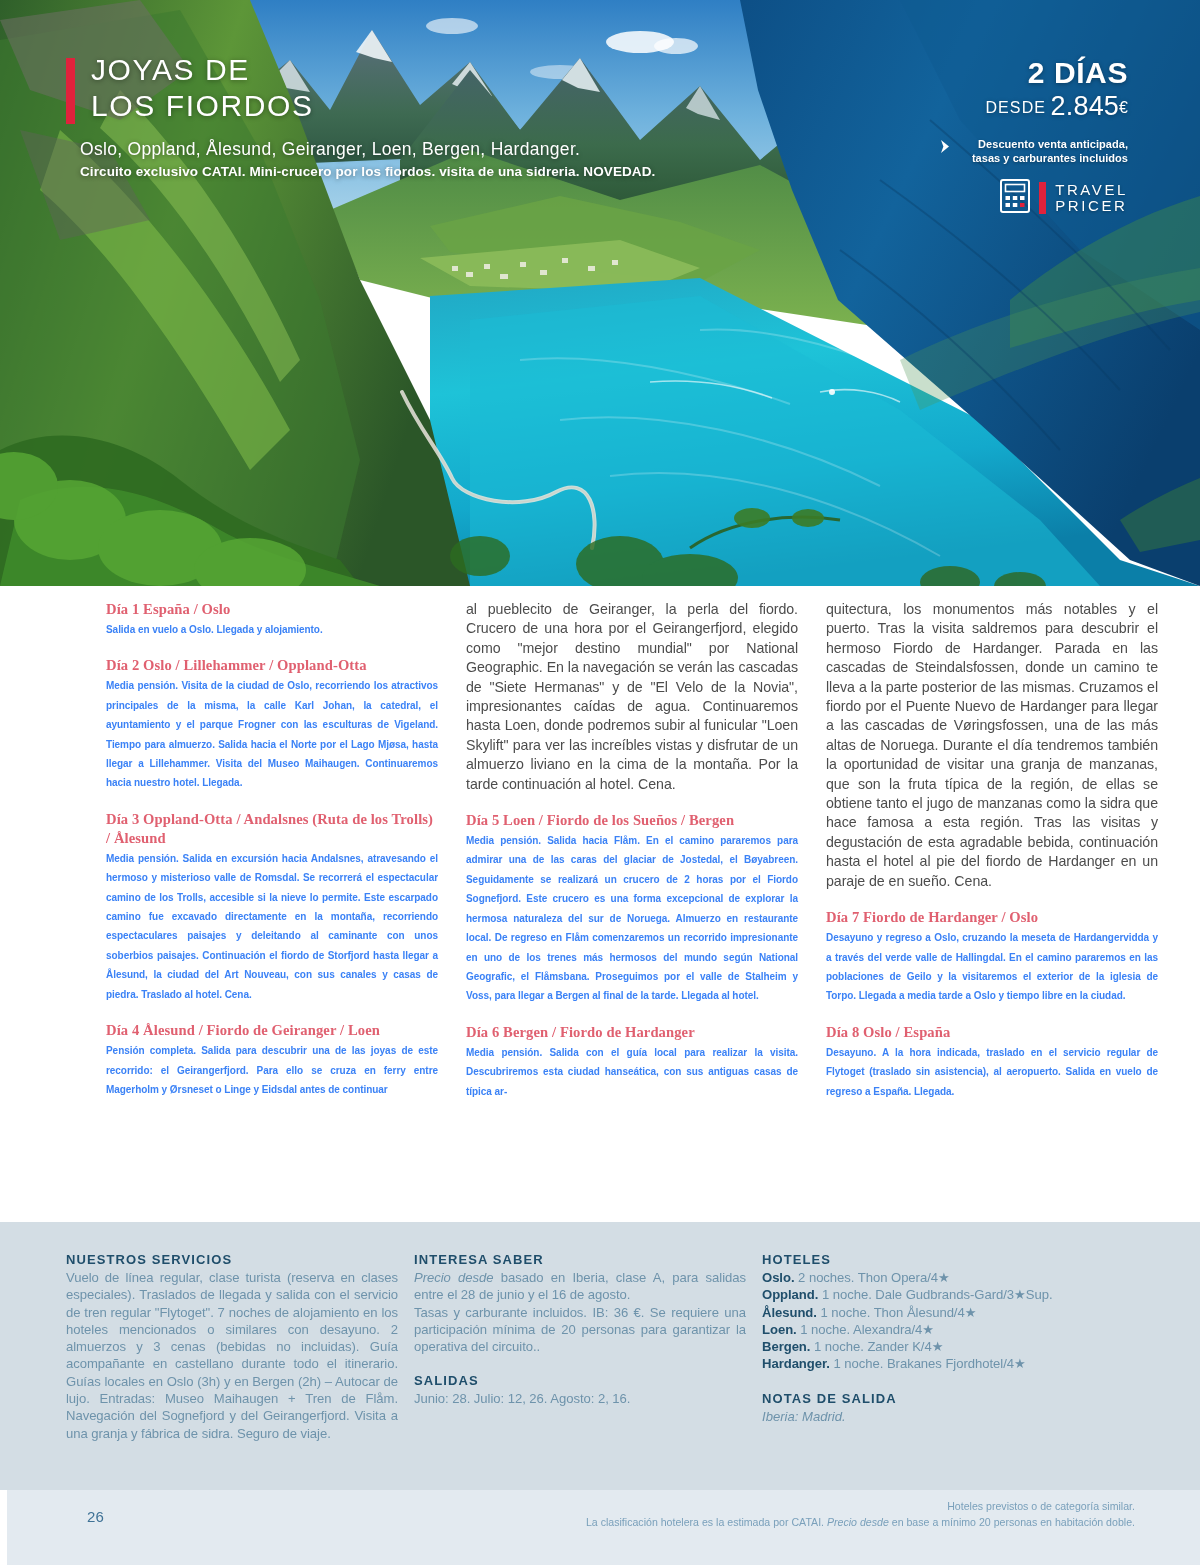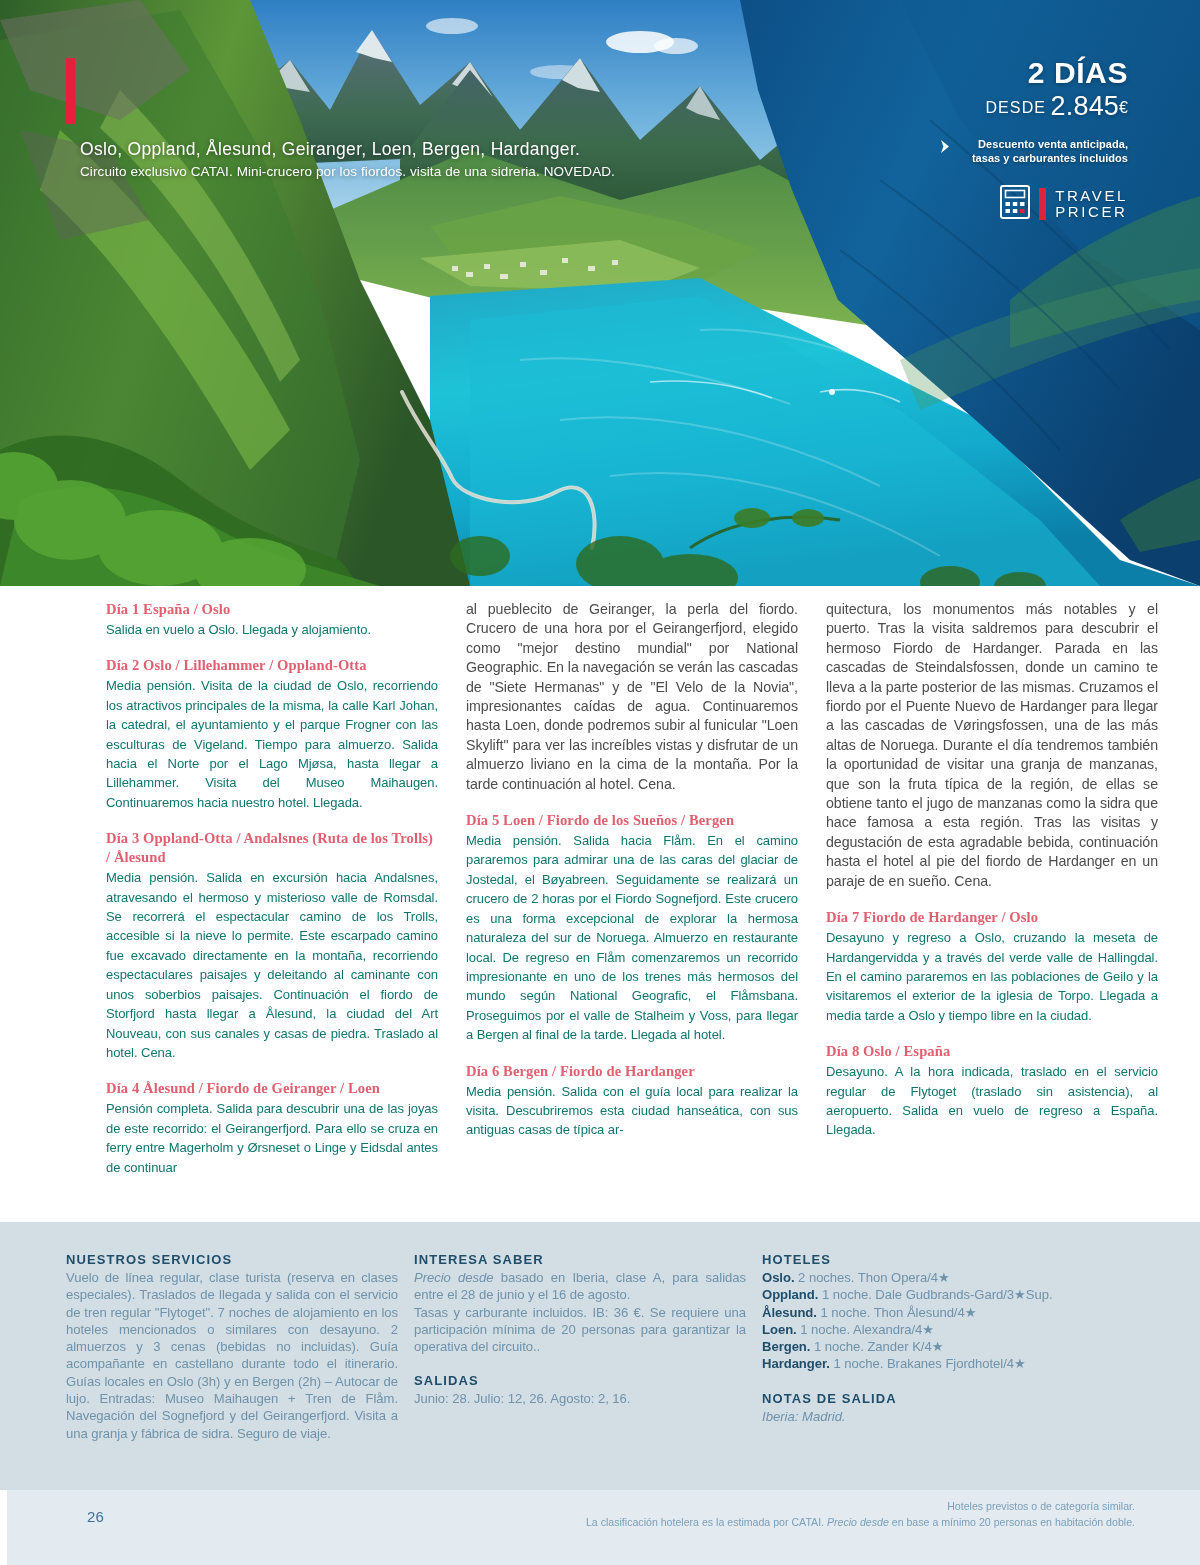--- a/index.html
+++ b/index.html
@@ -79,20 +79,21 @@
   }
   .subtitle-sub {
     position: absolute;
     left: 80px;
     top: 163px;
     color: #ffffff;
     font-size: 13.5px;
     line-height: 18px;
     letter-spacing: 0.1px;
     text-shadow: 0 1px 5px rgba(0,0,0,0.45);
+    font-weight: bold;
   }
 
   
   .price-block {
     position: absolute;
     right: 72px;
     top: 56px;
     width: 320px;
     text-align: right;
     color: #ffffff;
@@ -140,21 +141,21 @@
     line-height: 13.5px;
     text-align: right;
     letter-spacing: 0.05px;
     text-shadow: 0 1px 3px rgba(0,0,0,0.35);
   }
 
   .brand-row {
     display: flex;
     justify-content: flex-end;
     align-items: center;
-    margin-top: 20px;
+    margin-top: 14px;
     gap: 9px;
   }
   .brand-calc { flex: none; }
   .brand-redbar {
     width: 7px;
     height: 32px;
     background: #e0223c;
     flex: none;
   }
   .brand-name {
@@ -185,26 +186,27 @@
   .day-title {
     font-family: "Liberation Serif", serif;
     font-weight: bold;
     color: #e06070;
     font-size: 14.6px;
     line-height: 19px;
     margin-bottom: 1px;
     letter-spacing: 0.1px;
   }
   .day-body {
-    color: #0f766e;
-    font-size: 13px;
+    color: #3b82f6;
+    font-size: 10px;
     line-height: 19.4px;
     text-align: justify;
     margin-bottom: 17px;
     letter-spacing: -0.05px;
+    font-weight: bold;
   }
   .day-body.last { margin-bottom: 0; }
   .cont-body {
     color: #4c4c4c;
     font-size: 14.2px;
     line-height: 19.4px;
     text-align: justify;
     margin-bottom: 17px;
     letter-spacing: -0.05px;
   }
@@ -445,20 +447,22 @@
       <g fill="#2d6b2a" opacity="0.85">
         <ellipse cx="950" cy="582" rx="30" ry="16"></ellipse>
         <ellipse cx="1020" cy="586" rx="26" ry="14"></ellipse>
       </g>
     </svg>
 
     <div class="hero-overlay">
 
       <div class="title-block">
         <div class="title-bar"></div>
+        <div class="title-text">JOYAS DE
+LOS FIORDOS</div>
       </div>
 
       <div class="subtitle-main">Oslo, Oppland, Ålesund, Geiranger, Loen, Bergen, Hardanger.</div>
       <div class="subtitle-sub">Circuito exclusivo CATAI. Mini-crucero por los fiordos. visita de una sidreria. NOVEDAD.</div>
 
       <div class="price-block">
         <div class="days">2 DÍAS</div>
         <div class="price-line">
           <span class="price-desde">DESDE</span>
           <span class="price-amount">2.845</span><span class="price-eur">€</span>

